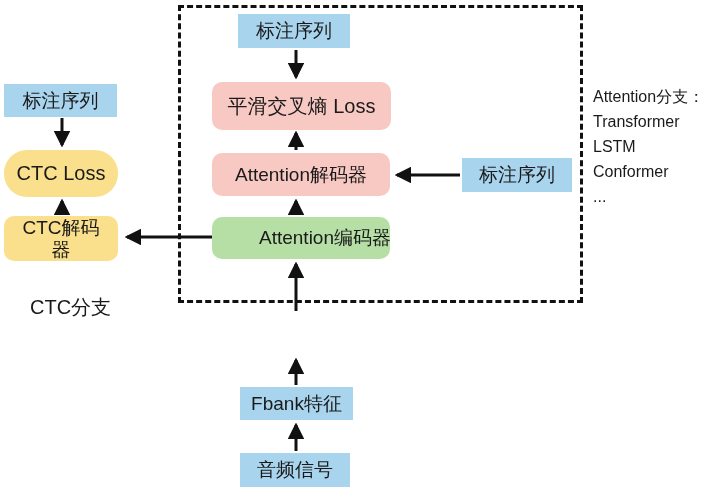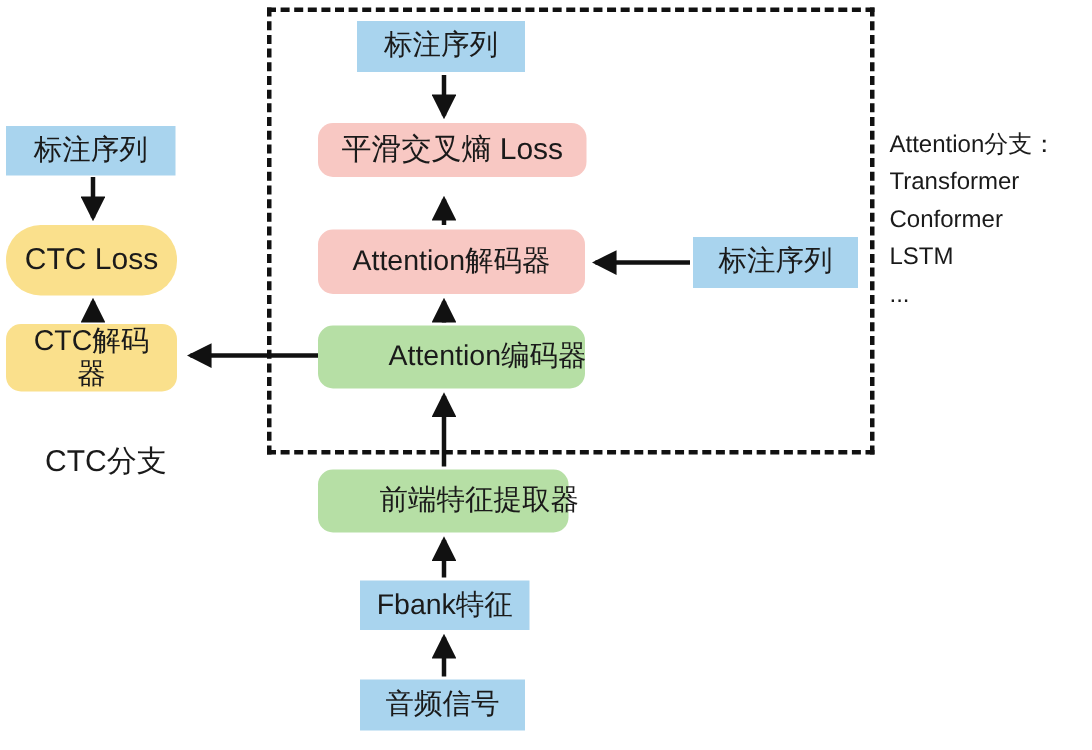--- a/index.html
+++ b/index.html
@@ -18,21 +18,21 @@
     text-align:center; font-size:19px; line-height:1.12;
     white-space:nowrap;
   }
   .rounded{border-radius:10px;}
   .blue{background:var(--blue);}
   .pink{background:var(--pink);}
   .green{background:var(--green);padding-left:48px;}
   .yellow{background:var(--yellow);}
 
   .b-top-label   {left:238px; top:14px;  width:112px; height:34px;}
-  .b-loss        {left:212px; top:82px;  width:179px; height:36px; font-size:20px;}
+  .b-loss        {left:212px; top:82px;  width:179px; height:48px; font-size:20px;}
   .b-decoder     {left:212px; top:153px; width:178px; height:43px;}
   .b-encoder     {left:212px; top:217px; width:178px; height:42px;}
   .b-right-label {left:462px; top:158px; width:110px; height:34px;}
   .b-left-label  {left:4px;   top:84px;  width:113px; height:33px;}
   .b-ctc-loss    {left:4px;   top:150px; width:114px; height:47px; font-size:20px;border-radius:23px;}
   .b-ctc-decoder {left:4px;   top:216px; width:114px; height:45px; white-space:normal;}
   .b-ctc-decoder .wrap{display:inline-block; max-width:92px;}
   .b-extractor   {left:212px; top:313px; width:167px; height:42px;}
   .b-fbank       {left:240px; top:387px; width:113px; height:33px;}
   .b-audio       {left:240px; top:453px; width:110px; height:34px;}
@@ -65,29 +65,28 @@
   <div class="box green rounded b-encoder">Attention编码器</div>
   <div class="box blue b-right-label">标注序列</div>
 
   <div class="box blue b-left-label">标注序列</div>
   <div class="box yellow rounded b-ctc-loss">CTC Loss</div>
   <div class="box yellow rounded b-ctc-decoder">
     <span class="wrap">CTC解码器</span>
   </div>
   <div class="caption">CTC分支</div>
 
-  <div class="box green rounded b-extractor">前端特征提取器</div>
   <div class="box blue b-fbank">Fbank特征</div>
   <div class="box blue b-audio">音频信号</div>
 
   <div class="annotation">
     <div>Attention分支：</div>
     <div>Transformer</div>
+    <div>LSTM</div>
     <div>Conformer</div>
-    <div>LSTM</div>
     <div>...</div>
   </div>
 
   <svg class="arrows" width="728" height="500">
     <defs>
       <marker id="arrow" viewBox="0 0 10 10" refX="8.5" refY="5" markerWidth="5.5" markerHeight="5.5" orient="auto-start-reverse">
         <path class="head" d="M0,0 L10,5 L0,10 z"></path>
       </marker>
     </defs>
     <line x1="296" y1="50" x2="296" y2="77" marker-end="url(#arrow)"></line>

